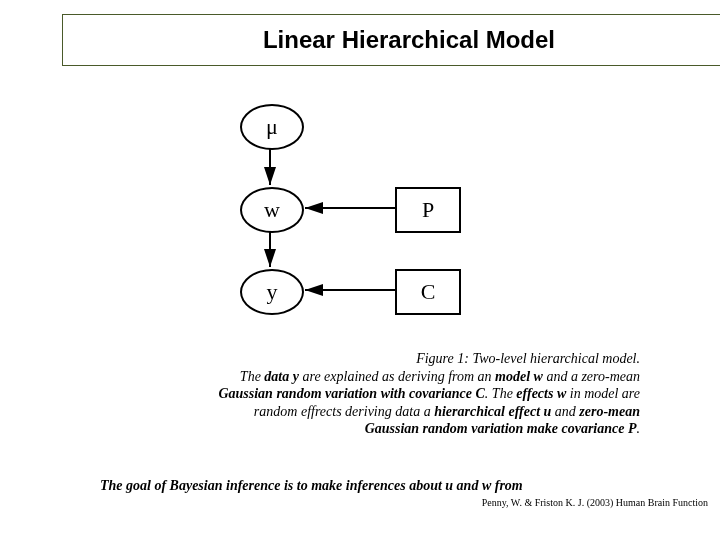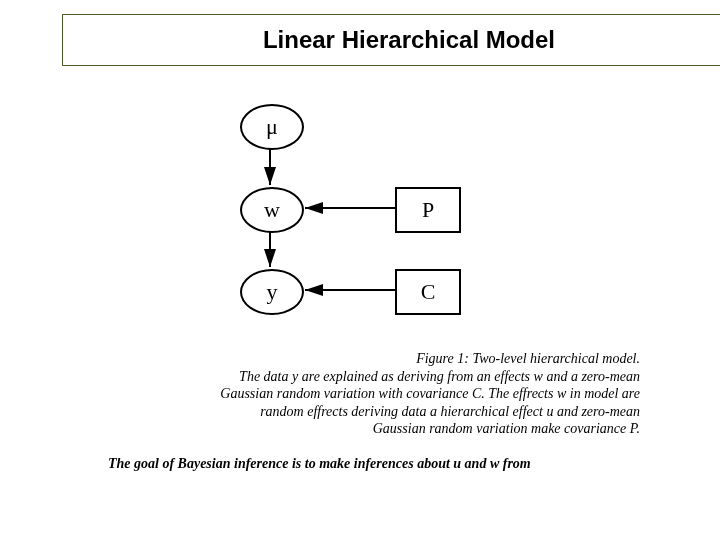--- a/index.html
+++ b/index.html
@@ -70,32 +70,31 @@
     position: absolute;
     left: 100px;
     top: 350px;
     width: 540px;
     font-family: "Times New Roman", serif;
     font-size: 14px;
     font-style: italic;
     line-height: 1.25;
     text-align: right;
   }
-  .caption-block .bi { font-weight: normal; font-style: italic; }
+  .caption-block .bi { font-weight: bold; font-style: italic; }
   .goal-block {
     position: absolute;
     left: 100px;
-    top: 455px;
+    top: 477px;
     width: 480px;
     font-family: "Times New Roman", serif;
     font-size: 14px;
     font-style: italic;
     font-weight: bold;
     line-height: 1.25;
-    margin-left: 8px;
   }
   .citation {
     position: absolute;
     right: 12px;
     bottom: 32px;
     font-family: "Times New Roman", serif;
     font-size: 10px;
   }
   svg.arrows {
     position: absolute;
@@ -141,24 +140,25 @@
     <div class="node-rect" style="left:195px; top:87px;">
       <span>P</span>
     </div>
     <div class="node-rect" style="left:195px; top:169px;">
       <span>C</span>
     </div>
   </div>
 
   <div class="caption-block">
     <span>Figure 1: Two-level hierarchical model.</span><br>
-    <span>The </span><span class="bi">data y</span><span> are explained as deriving from an </span><span class="bi">effects w</span><span> and a zero-mean</span><br>
-    <span class="bi">Gaussian random variation with covariance C</span><span>. The </span><span class="bi">effrects w</span><span> in model are</span><br>
+    <span>The </span><span class="bi">data y</span><span> are explained as deriving from an </span><span class="bi">model w</span><span> and a zero-mean</span><br>
+    <span class="bi">Gaussian random variation with covariance C</span><span>. The </span><span class="bi">effects w</span><span> in model are</span><br>
     <span>random effrects deriving data a </span><span class="bi">hierarchical effect u</span><span> and </span><span class="bi">zero-mean</span><br>
     <span class="bi">Gaussian random variation make covariance P</span><span>.</span>
   </div>
 
   <div class="goal-block">
     <span>The goal of Bayesian inference is to make inferences about u and w from</span><br>
   </div>
 
+  <div class="citation">Penny, W. &amp; Friston K. J. (2003) Human Brain Function</div>
 
 </div>
 
 </body></html>

